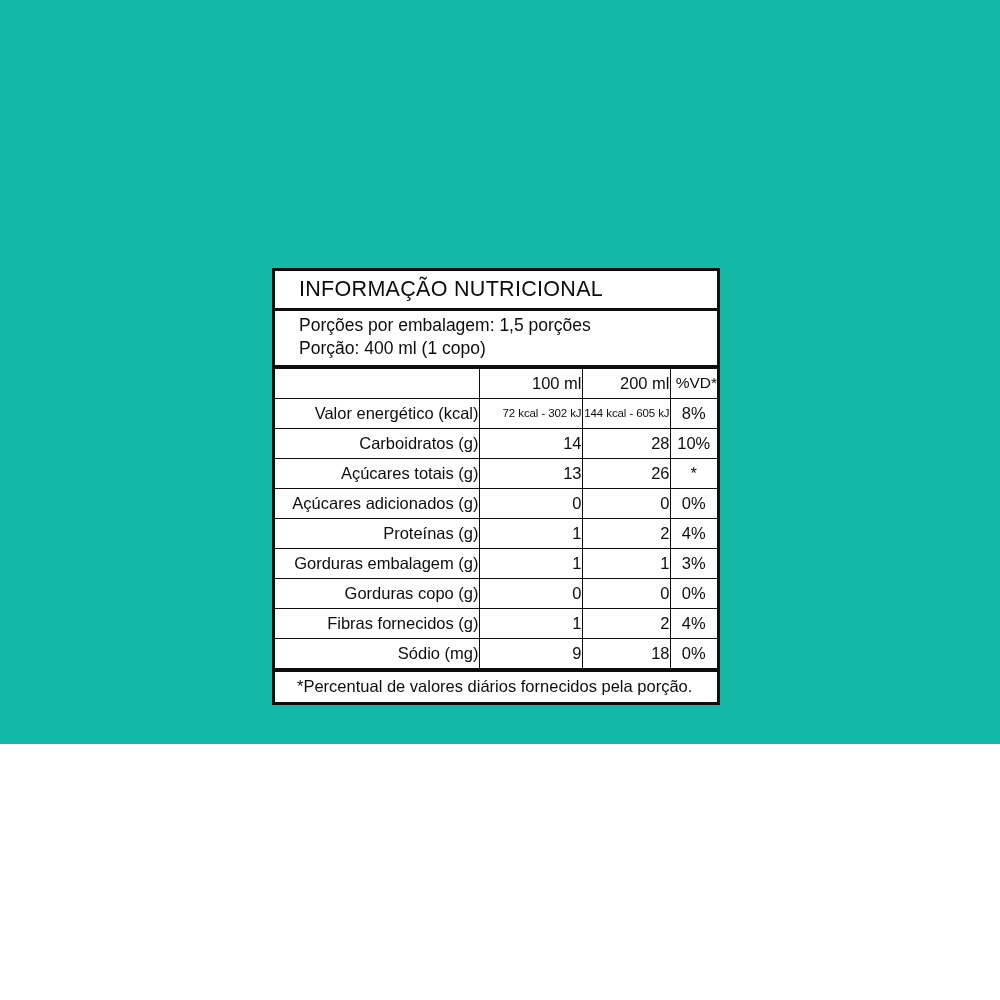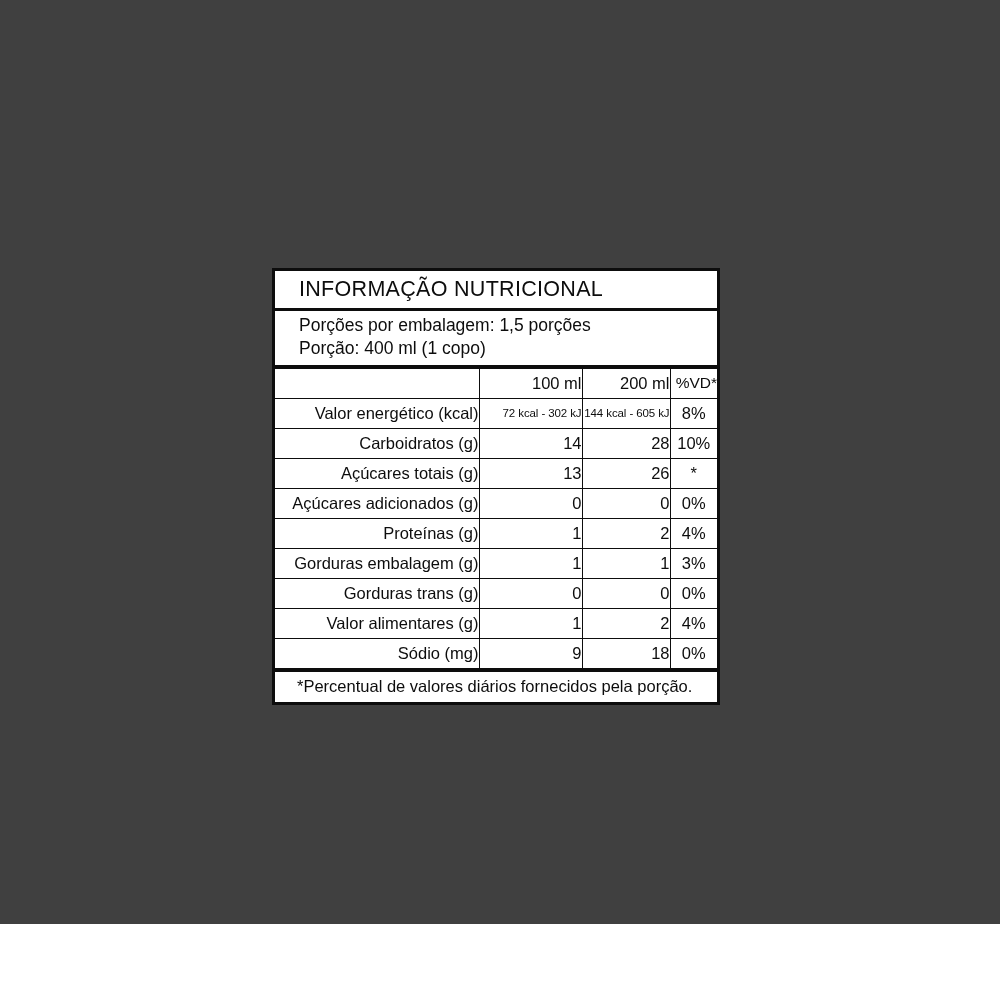--- a/index.html
+++ b/index.html
@@ -7,22 +7,22 @@
     padding: 0;
     width: 1000px;
     height: 1000px;
     background: #ffffff;
     font-family: "Liberation Sans", sans-serif;
   }
 
   #stage {
     position: relative;
     width: 1000px;
-    height: 924px;
-    background: #404040;
+    height: 744px;
+    background: #14b8a6;
   }
 
   
   .nutrition-panel {
     position: absolute;
     left: 272px;
     top: 268px;
     width: 448px;
     box-sizing: border-box;
     border: 3px solid #0d0d0d;
@@ -167,27 +167,27 @@
             <td class="cell-num">2</td>
             <td class="cell-vd">4%</td>
           </tr>
           <tr>
             <td class="cell-name">Gorduras embalagem (g)</td>
             <td class="cell-num">1</td>
             <td class="cell-num">1</td>
             <td class="cell-vd">3%</td>
           </tr>
           <tr>
-            <td class="cell-name">Gorduras trans (g)</td>
+            <td class="cell-name">Gorduras copo (g)</td>
             <td class="cell-num">0</td>
             <td class="cell-num">0</td>
             <td class="cell-vd">0%</td>
           </tr>
           <tr>
-            <td class="cell-name">Valor alimentares (g)</td>
+            <td class="cell-name">Fibras fornecidos (g)</td>
             <td class="cell-num">1</td>
             <td class="cell-num">2</td>
             <td class="cell-vd">4%</td>
           </tr>
           <tr>
             <td class="cell-name">Sódio (mg)</td>
             <td class="cell-num">9</td>
             <td class="cell-num">18</td>
             <td class="cell-vd">0%</td>
           </tr>

